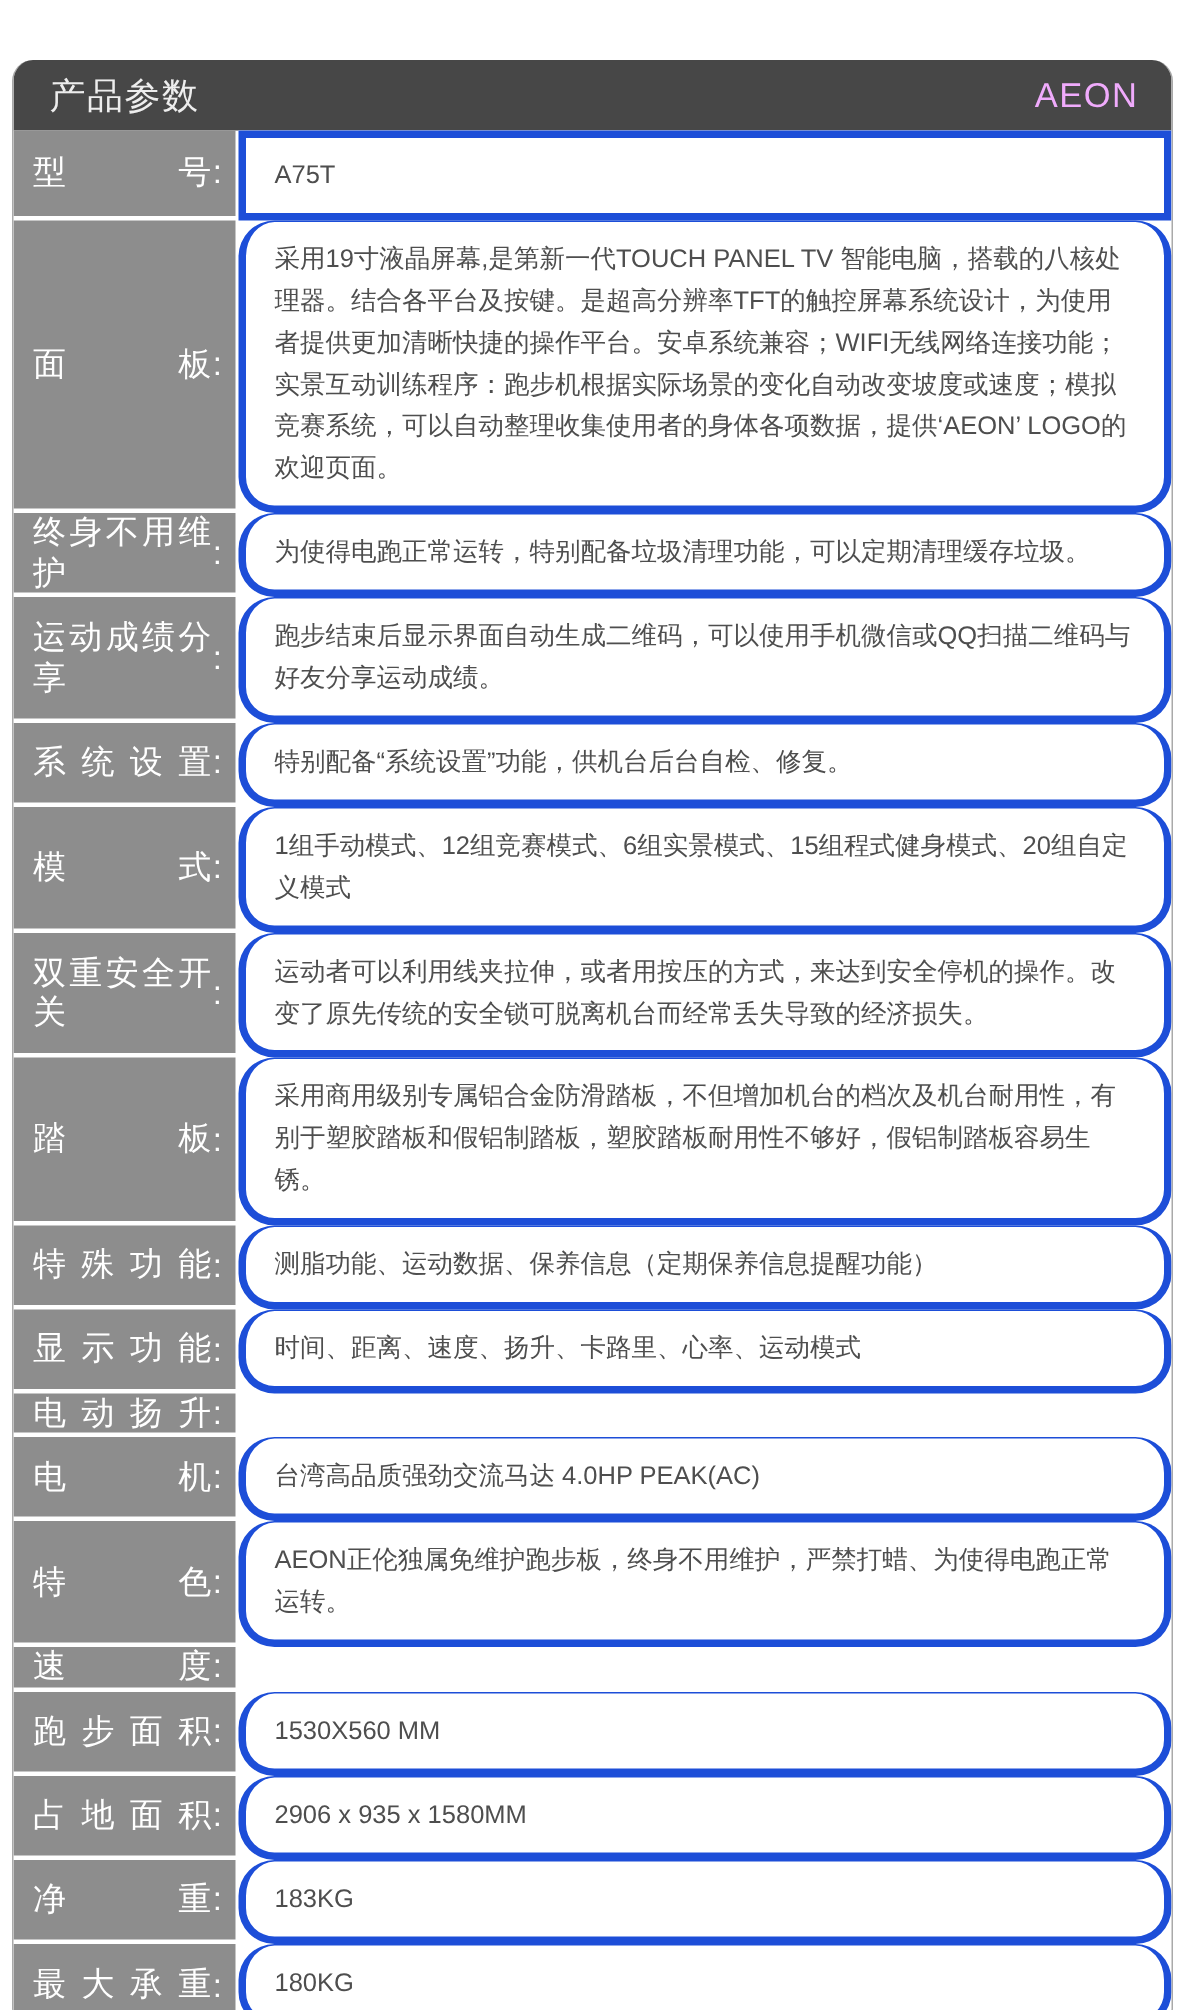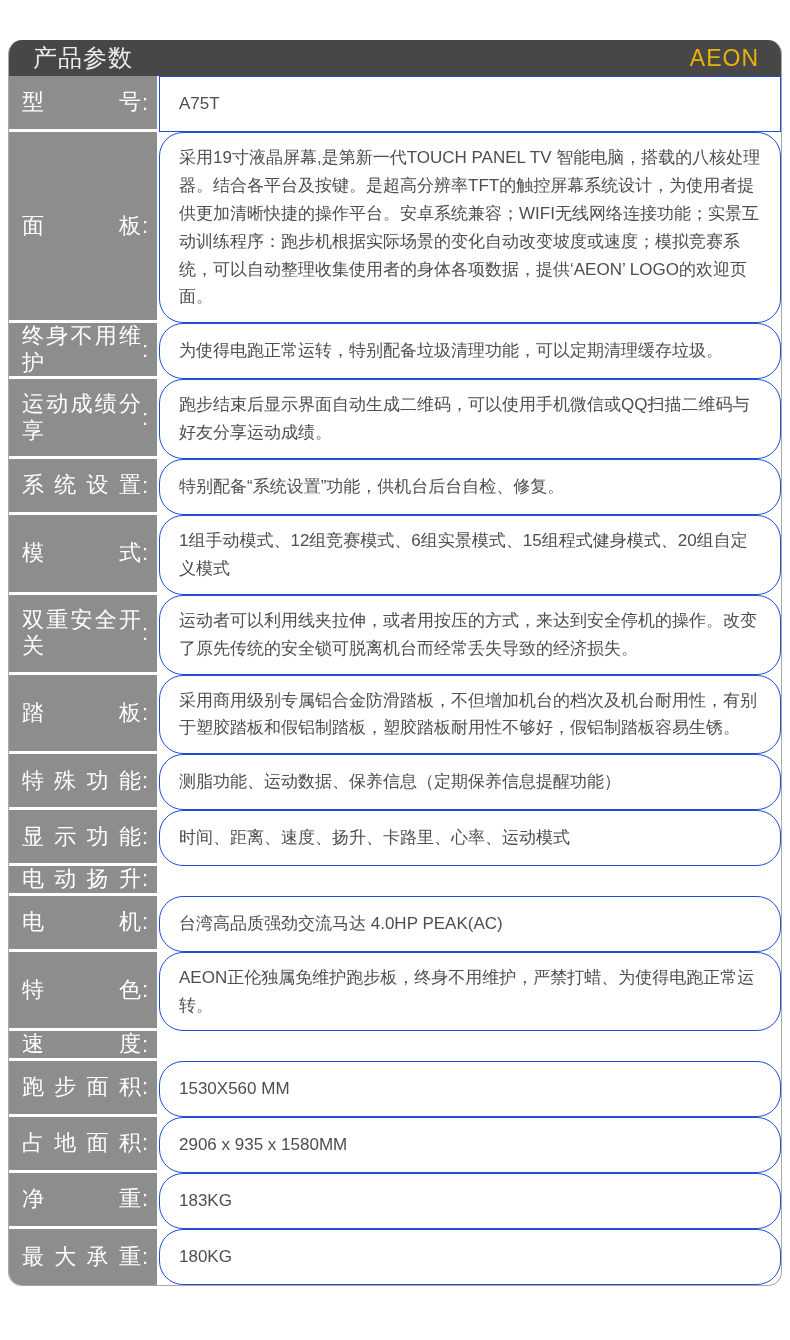--- a/index.html
+++ b/index.html
@@ -22,30 +22,30 @@
     border-top: none;
     border-radius: 14px;
     overflow: hidden;
     background: #ffffff;
   }
   .spec-header {
     display: flex;
     justify-content: space-between;
     align-items: center;
     background: #474747;
-    height: 36px;
+    height: 47px;
     padding: 0 22px 0 24px;
   }
   .spec-title {
     color: #ededed;
     font-size: 24px;
     letter-spacing: 1px;
   }
   .spec-brand {
-    color: #eab308;
+    color: #f0abfc;
     font-size: 23px;
     letter-spacing: 1px;
   }
   .spec-row {
     display: flex;
     align-items: stretch;
   }
   .spec-row:first-of-type { margin-top: 3px; }
   .label-cell {
     width: 148px;
@@ -62,21 +62,21 @@
   .label-inner {
     flex: 1;
     text-align: justify;
     text-align-last: justify;
     line-height: 1.2;
   }
   .label-colon { margin-left: 1px; }
   .value-cell {
     flex: 1;
     background: #ffffff;
-    border: 1px solid #1d4ed8;
+    border: 5px solid #1d4ed8;
     display: flex;
     align-items: center;
     padding: 11px 18px 11px 19px;
     font-size: 17px;
     color: #4e4e4e;
     line-height: 1.64;
     min-height: 56px;
   }
   .spec-row + .spec-row .value-cell { border-top-width: 1px; border-radius: 24px; }
 </style>

